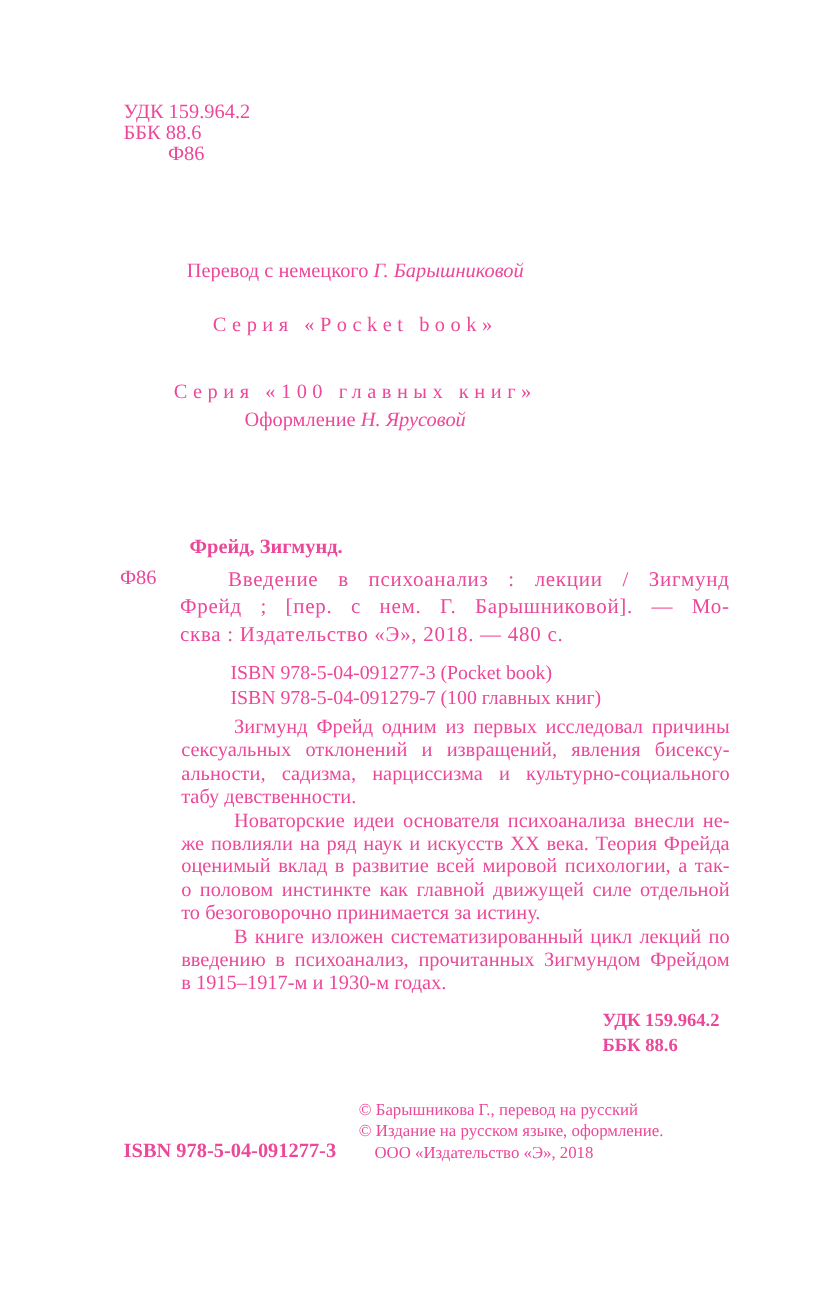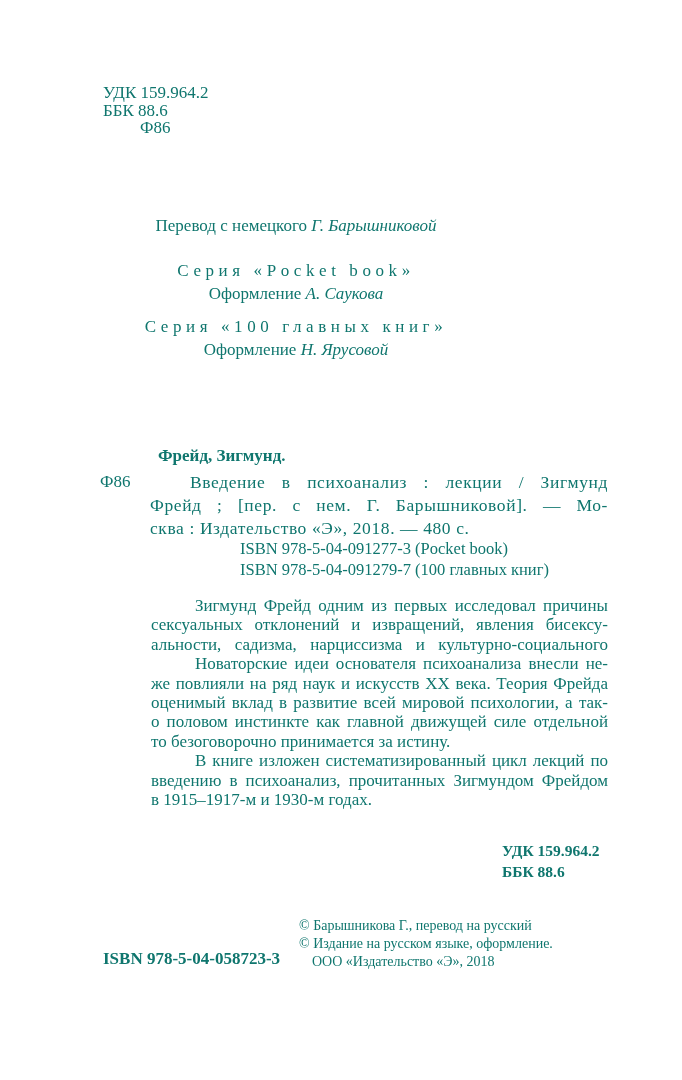--- a/index.html
+++ b/index.html
@@ -1,40 +1,40 @@
 <!DOCTYPE html>
 <html><head>
 <meta charset="utf-8">
 <style>
   html,body { margin:0; padding:0; background:#ffffff; }
   .page {
     position: relative;
     width: 682px; height: 1080px;
     background: #ffffff;
     font-family: "Liberation Serif", "DejaVu Serif", serif;
-    color: #0f766e;
+    color: #ec4899;
     overflow: hidden;
     border-radius: 13px;
   }
   .abs { position: absolute; }
 
   
   .top-codes { left:103px; top:84px; font-size:17px; line-height:17.5px; }
   .top-codes .author-code { padding-left:37px; }
 
   
   .cline { left:0; width:592px; text-align:center; font-size:17px; }
   .sp { letter-spacing:0.27em;text-align:center; }
   .it { font-style:italic; }
 
   
   .card-author { left:158px; top:446px; font-size:17px; font-weight:bold; }
   .card-code { left:100px; top:472px; font-size:17px; }
   .entry { left:150px; top:471px; width:458px; font-size:17.5px; line-height:23px; letter-spacing:0.6px; }
-  .isbn-top { left:192px; top:539px; font-size:16.5px; line-height:20.5px;margin-left:48px; }
+  .isbn-top { left:192px; top:551px; font-size:16.5px; line-height:20.5px; }
 
   
   .annot { left:151px; top:596px; width:457px; font-size:17px; line-height:19.4px; }
   .ind { padding-left:44px; }
   .ind1 { padding-left:40px; }
   .jl { text-align: justify; text-align-last: justify; }
 
   
   .codes-right { left:502px; top:841px; font-size:15.5px; font-weight:bold; line-height:20.5px; }
 
@@ -53,24 +53,20 @@
     <div>ББК 88.6</div>
     <div class="author-code">Ф86</div>
   </div>
 
   <div class="abs cline" style="top:216px">
     <span>Перевод с немецкого</span>
     <span class="it">Г. Барышниковой</span>
   </div>
 
   <div class="abs cline sp" style="top:261px">Серия «Pocket book»</div>
-  <div class="abs cline" style="top:284px">
-    <span>Оформление</span>
-    <span class="it">А. Саукова</span>
-  </div>
 
   <div class="abs cline sp" style="top:317px">Серия «100 главных книг»</div>
   <div class="abs cline" style="top:340px">
     <span>Оформление</span>
     <span class="it">Н. Ярусовой</span>
   </div>
 
   <div class="abs card-author">Фрейд, Зигмунд.</div>
   <div class="abs card-code">Ф86</div>
 
@@ -82,39 +78,40 @@
 
   <div class="abs isbn-top">
     <div>ISBN 978-5-04-091277-3 (Pocket book)</div>
     <div>ISBN 978-5-04-091279-7 (100 главных книг)</div>
   </div>
 
   <div class="abs annot">
     <div class="ind jl">Зигмунд Фрейд одним из первых исследовал причины</div>
     <div class="jl">сексуальных отклонений и извращений, явления бисексу-</div>
     <div class="jl">альности, садизма, нарциссизма и культурно-социального</div>
+    <div>табу девственности.</div>
 
     <div class="ind jl">Новаторские идеи основателя психоанализа внесли не-</div>
     <div class="jl">же повлияли на ряд наук и искусств XX века. Теория Фрейда</div>
     <div class="jl">оценимый вклад в развитие всей мировой психологии, а так-</div>
     <div class="jl">о половом инстинкте как главной движущей силе отдельной</div>
     <div>то безоговорочно принимается за истину.</div>
 
     <div class="ind jl">В книге изложен систематизированный цикл лекций по</div>
     <div class="jl">введению в психоанализ, прочитанных Зигмундом Фрейдом</div>
     <div>в 1915–1917-м и 1930-м годах.</div>
   </div>
 
   <div class="abs codes-right">
     <div>УДК 159.964.2</div>
     <div>ББК 88.6</div>
   </div>
 
   <div class="abs footer-isbn">
-    <div>ISBN 978-5-04-058723-3</div>
+    <div>ISBN 978-5-04-091277-3</div>
   </div>
 
   <div class="abs copyright">
     <div>© Барышникова Г., перевод на русский</div>
     <div>© Издание на русском языке, оформление.</div>
     <div class="cont">ООО «Издательство «Э», 2018</div>
   </div>
 
 </div>
 

